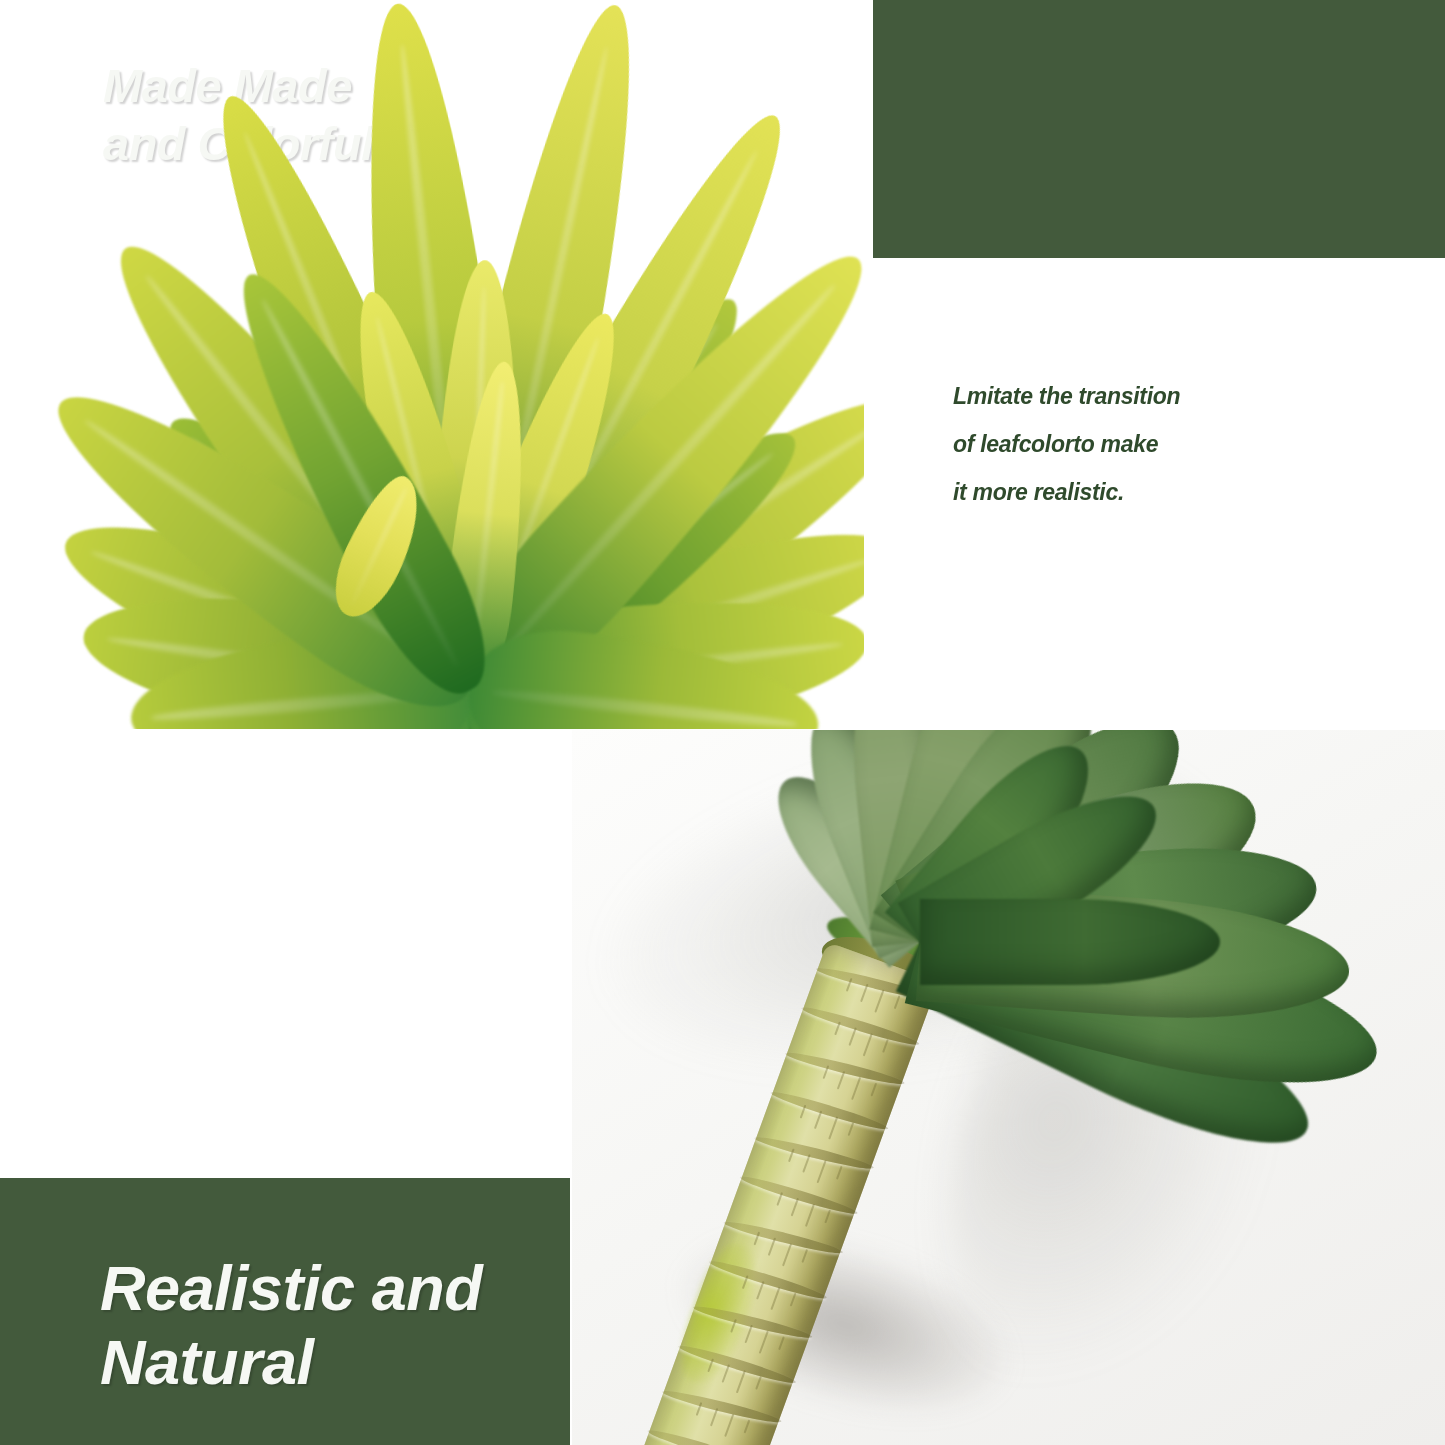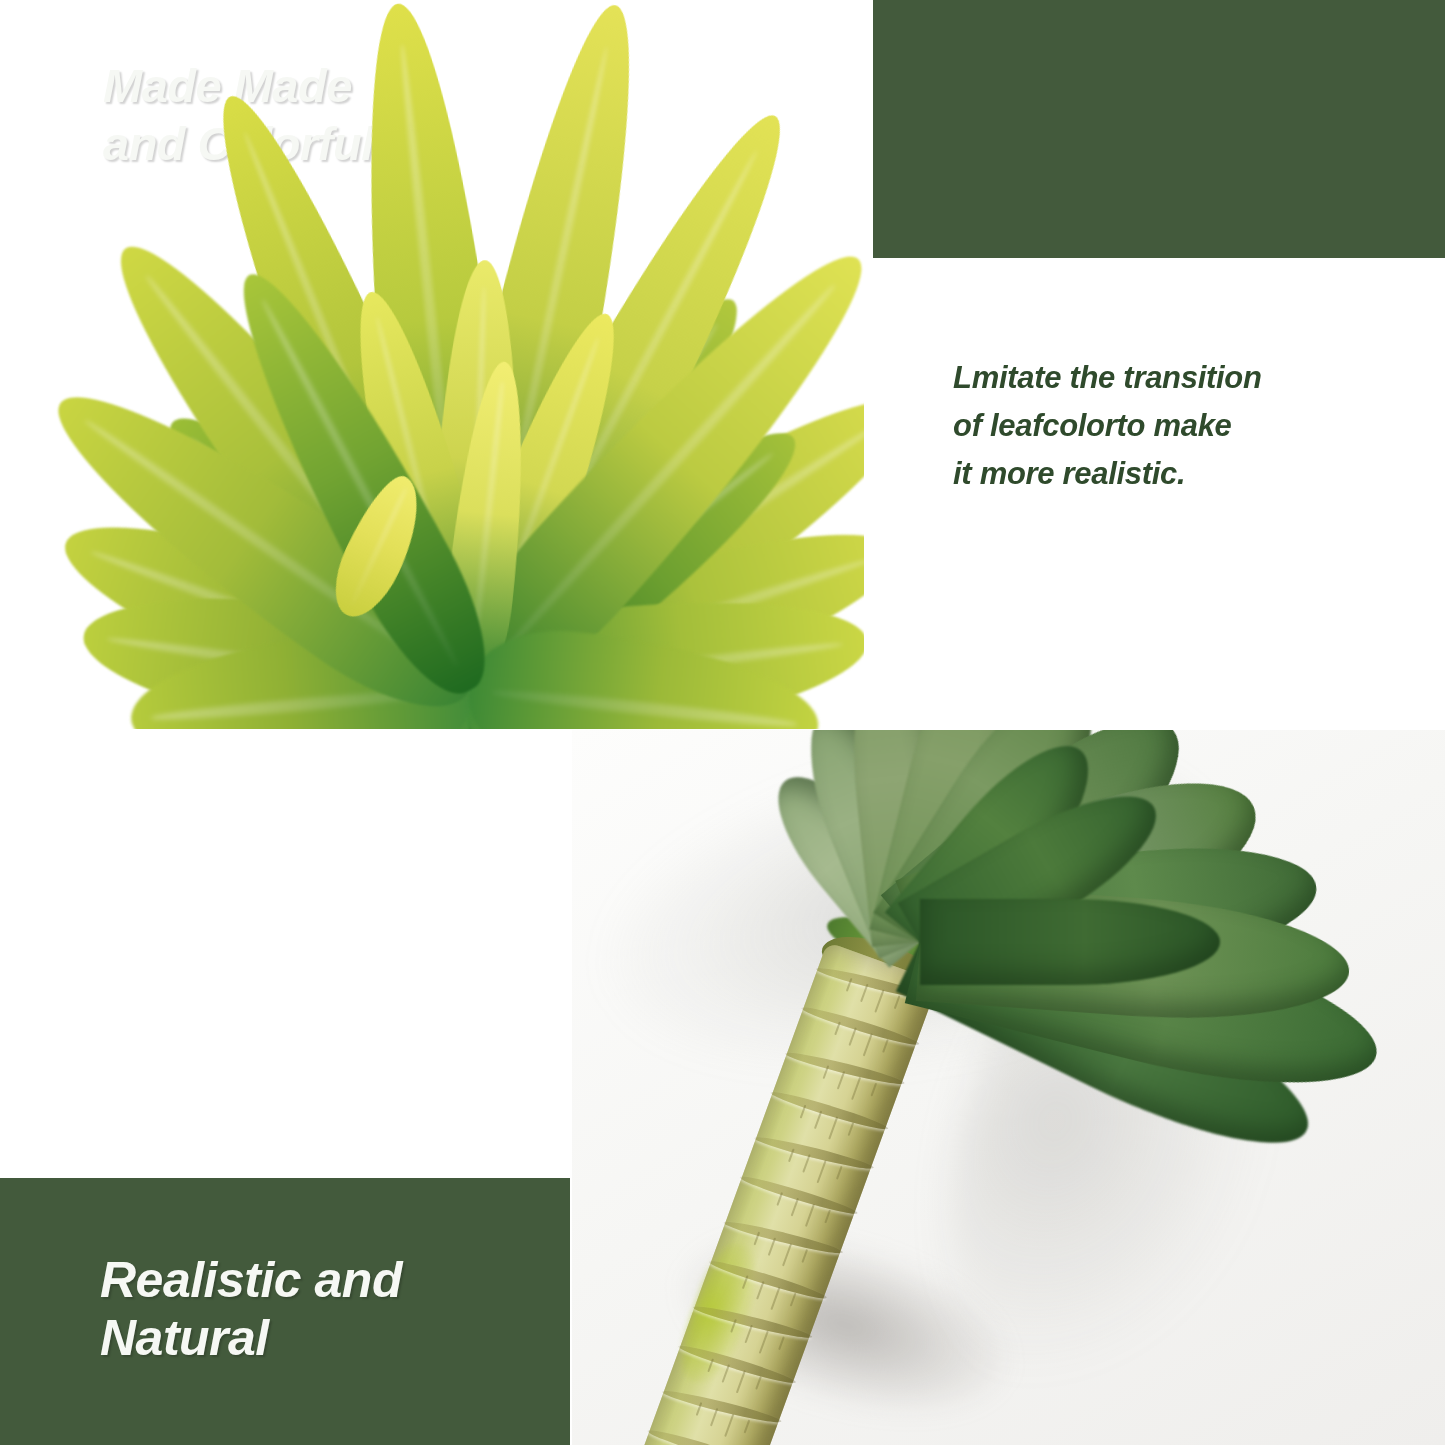--- a/index.html
+++ b/index.html
@@ -220,38 +220,38 @@
   }
   #heading-well-made {
     left: 103px;
     top: 57px;
     font-size: 47px;
     line-height: 58px;
   }
   #heading-realistic {
     left: 100px;
     top: 1251px;
-    font-size: 50px;
-    line-height: 58px;
+    font-size: 63px;
+    line-height: 74px;
   }
 
   
   .body-text {
     position: absolute;
     color: #2f4a2c;
     font-weight: bold;
     font-style: italic;
     white-space: pre-line;
     letter-spacing: -0.3px;
   }
   #text-imitate {
     left: 953px;
-    top: 354px;
+    top: 372px;
     width: 440px;
-    font-size: 31px;
+    font-size: 23px;
     line-height: 48px;
   }
   #text-stem {
     left: 57px;
     top: 896px;
     width: 500px;
     font-size: 33px;
     line-height: 47px;
   }
 </style>

